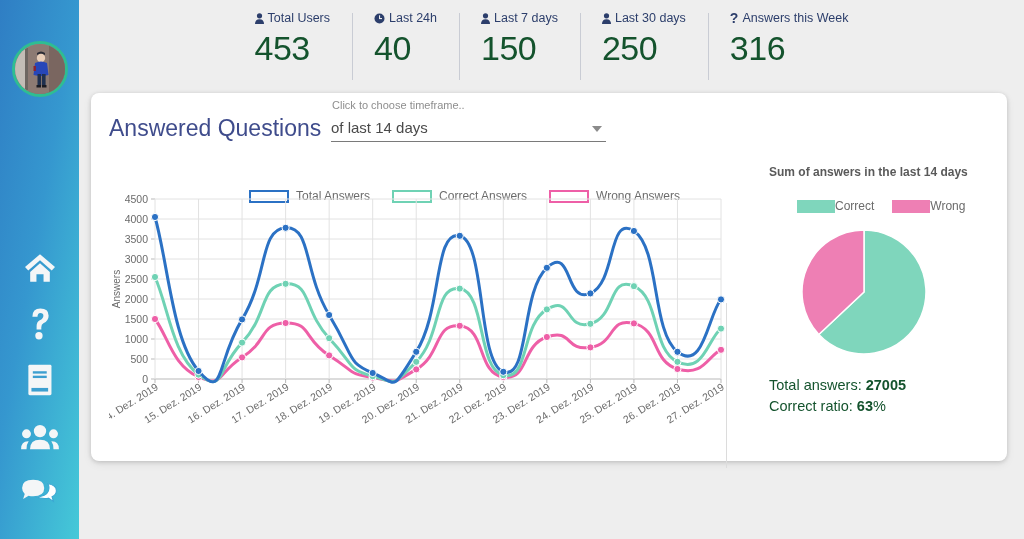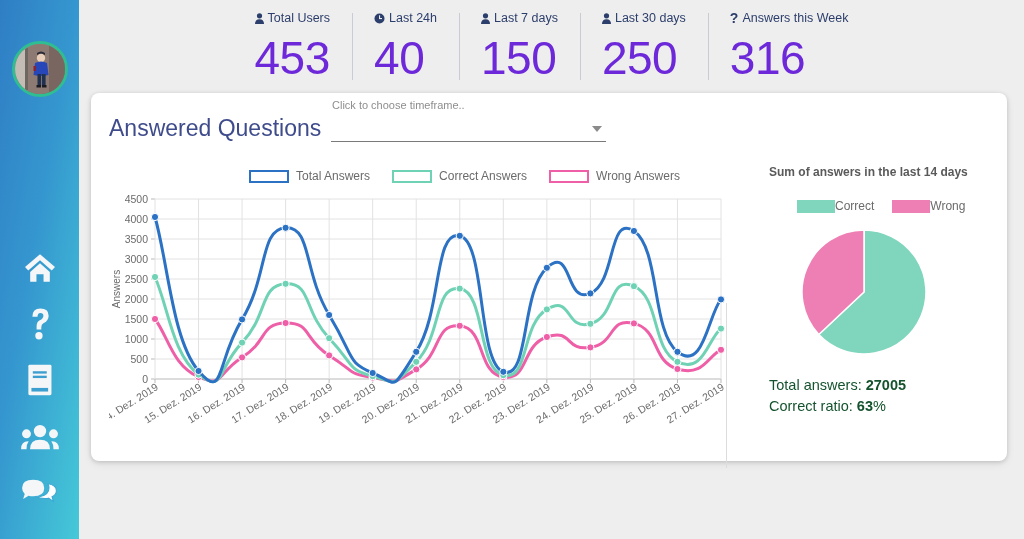--- a/index.html
+++ b/index.html
@@ -50,22 +50,22 @@
     width: 1px; height: 67px; background: #c9ccd4;
   }
   .stat-label {
     font-size: 12.5px; color: #2c3e6b; font-weight: 400;
     white-space: nowrap; display: flex; align-items: center; gap: 4px;
     line-height: 16px;
   }
   .stat-label svg { fill: #2c3e6b; display: block; }
   .stat-qmark { font-size: 14px; font-weight: 700; color: #2c3e6b; line-height: 14px; }
   .stat-value {
-    font-size: 46px; color: #6d28d9; font-weight: 400;
-    line-height: 40px; margin-top: 12px; letter-spacing: -0.5px;
+    font-size: 34px; color: #14532d; font-weight: 400;
+    line-height: 40px; margin-top: 2px; letter-spacing: -0.5px;
   }
 
   
   .card {
     position: absolute; left: 91px; top: 93px;
     width: 916px; height: 368px;
     background: #ffffff; border-radius: 8px;
     box-shadow: 0 1px 4px rgba(0,0,0,0.16), 0 3px 10px rgba(0,0,0,0.07);
   }
   .card-head { position: relative; height: 62px; }
@@ -86,21 +86,21 @@
   .tf-value { font-size: 15px; color: #4a4a4a; line-height: 22px; }
   .tf-arrow {
     position: absolute; right: 4px; top: 9px;
     width: 0; height: 0;
     border-left: 5px solid transparent; border-right: 5px solid transparent;
     border-top: 6px solid #8b8b8b;
   }
 
   
   .chart-wrap { position: absolute; left: 18px; top: 72px; width: 620px; height: 280px; }
-  .legend { position: absolute; left: 140px; top: 4px; display: flex; gap: 22px; }
+  .legend { position: absolute; left: 140px; top: 24px; display: flex; gap: 22px; }
   .legend-item { display: flex; align-items: center; gap: 7px; cursor: pointer; }
   .legend-box-hollow { width: 40px; height: 13px; border: 2.5px solid #000; background: #fff; }
   .legend-text { font-size: 12px; color: #6b6b6b; }
   .svg-chart { position: absolute; left: 0; top: 28px; }
   .axis-title { font-size: 10px; fill: #6b6b6b; }
   .tick-text { font-size: 10.5px; fill: #6b6b6b; }
   .xtick-text { font-size: 10.5px; fill: #6b6b6b; }
 
   .divider {
     position: absolute; left: 635px; top: 210px;
@@ -254,20 +254,21 @@
       <div class="stat-value">316</div>
     </div>
   </div>
 
   <div class="card">
 
     <div class="card-head">
       <div class="card-title">Answered Questions</div>
       <div class="tf-hint">Click to choose timeframe..</div>
       <div class="tf-select">
+        <div class="tf-value">of last 14 days</div>
         <div class="tf-arrow"></div>
       </div>
     </div>
 
     <div class="chart-wrap">
       <div class="legend">
         <div class="legend-item">
           <span class="legend-box-hollow" id="lg0" style="border-color: rgb(43, 113, 196);"></span>
           <span class="legend-text">Total Answers</span>
         </div>

